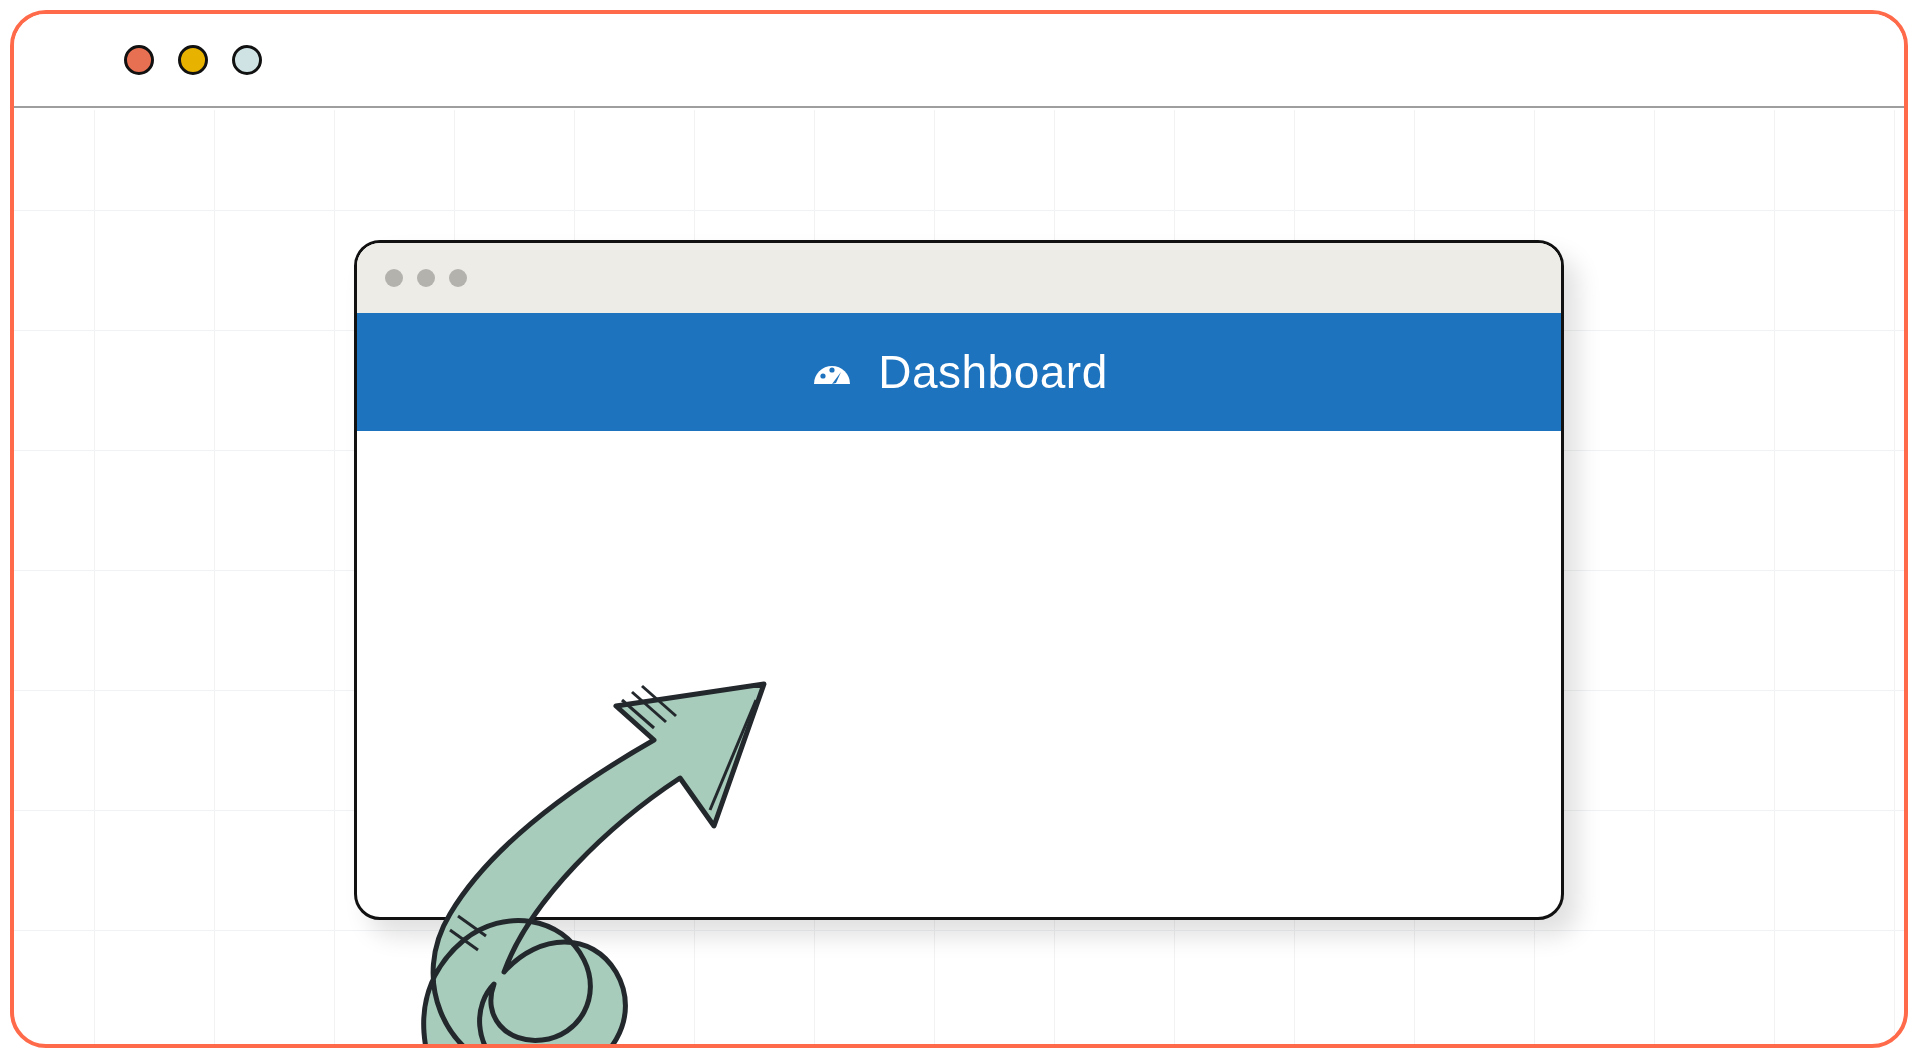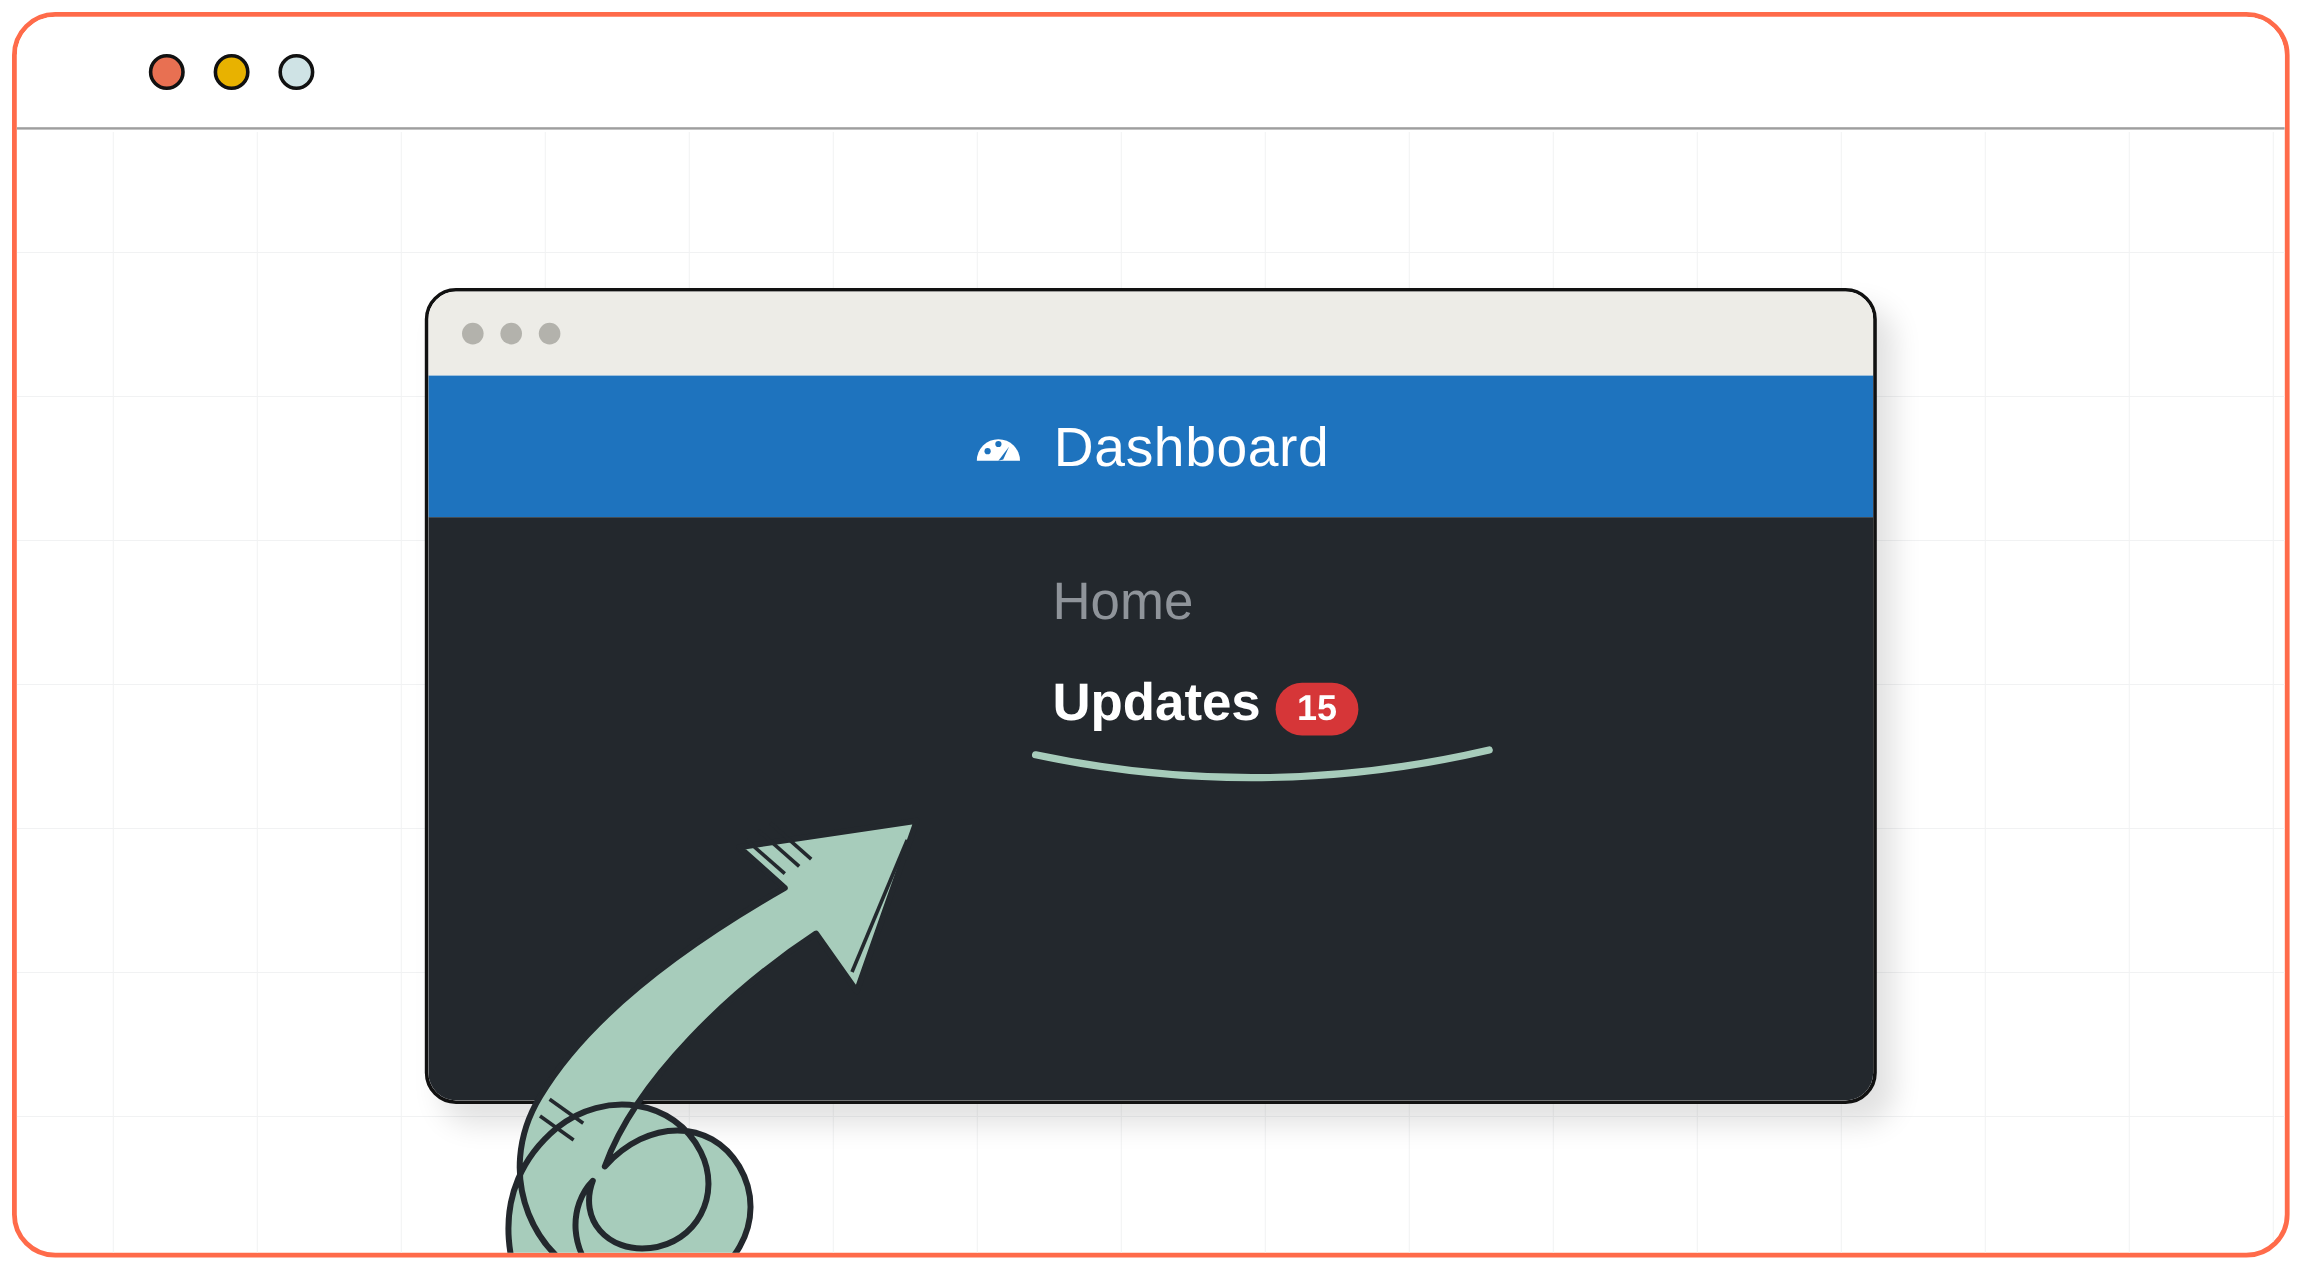--- a/index.html
+++ b/index.html
@@ -171,32 +171,20 @@
       <div class="inner-header">
         <span class="dash-icon">
           <svg viewBox="0 0 44 44" width="44" height="44">
             <path d="M4 34 A18 18 0 0 1 40 34 Z" fill="#fff"></path>
             <circle cx="13" cy="26" r="2.6" fill="#1e73be"></circle>
             <circle cx="22" cy="20" r="2.6" fill="#1e73be"></circle>
             <path d="M22 34 L31 22 L26 33 Z" fill="#1e73be"></path>
           </svg>
         </span>
         <span class="inner-header-label">Dashboard</span>
-      </div>
-      <div class="inner-body">
-        <div class="menu-item menu-home">
-          <span>Home</span>
-        </div>
-        <div class="menu-item menu-updates-wrap">
-          <span class="menu-updates">Updates</span>
-          <span class="badge">15</span>
-          <svg class="underline-arc" viewBox="0 0 390 40">
-            <path d="M6 12 Q 195 52 384 8" fill="none" stroke="#a7ccbb" stroke-width="6" stroke-linecap="round"></path>
-          </svg>
-        </div>
       </div>
     </div>
 
     <svg class="arrow-illustration" viewBox="0 0 440 560">
       <path d="M120 540
                C 60 470, 50 390, 110 340
                C 150 308, 208 316, 230 360
                C 248 396, 226 436, 188 440
                C 152 444, 128 416, 140 384
                C 120 404, 118 446, 152 470

